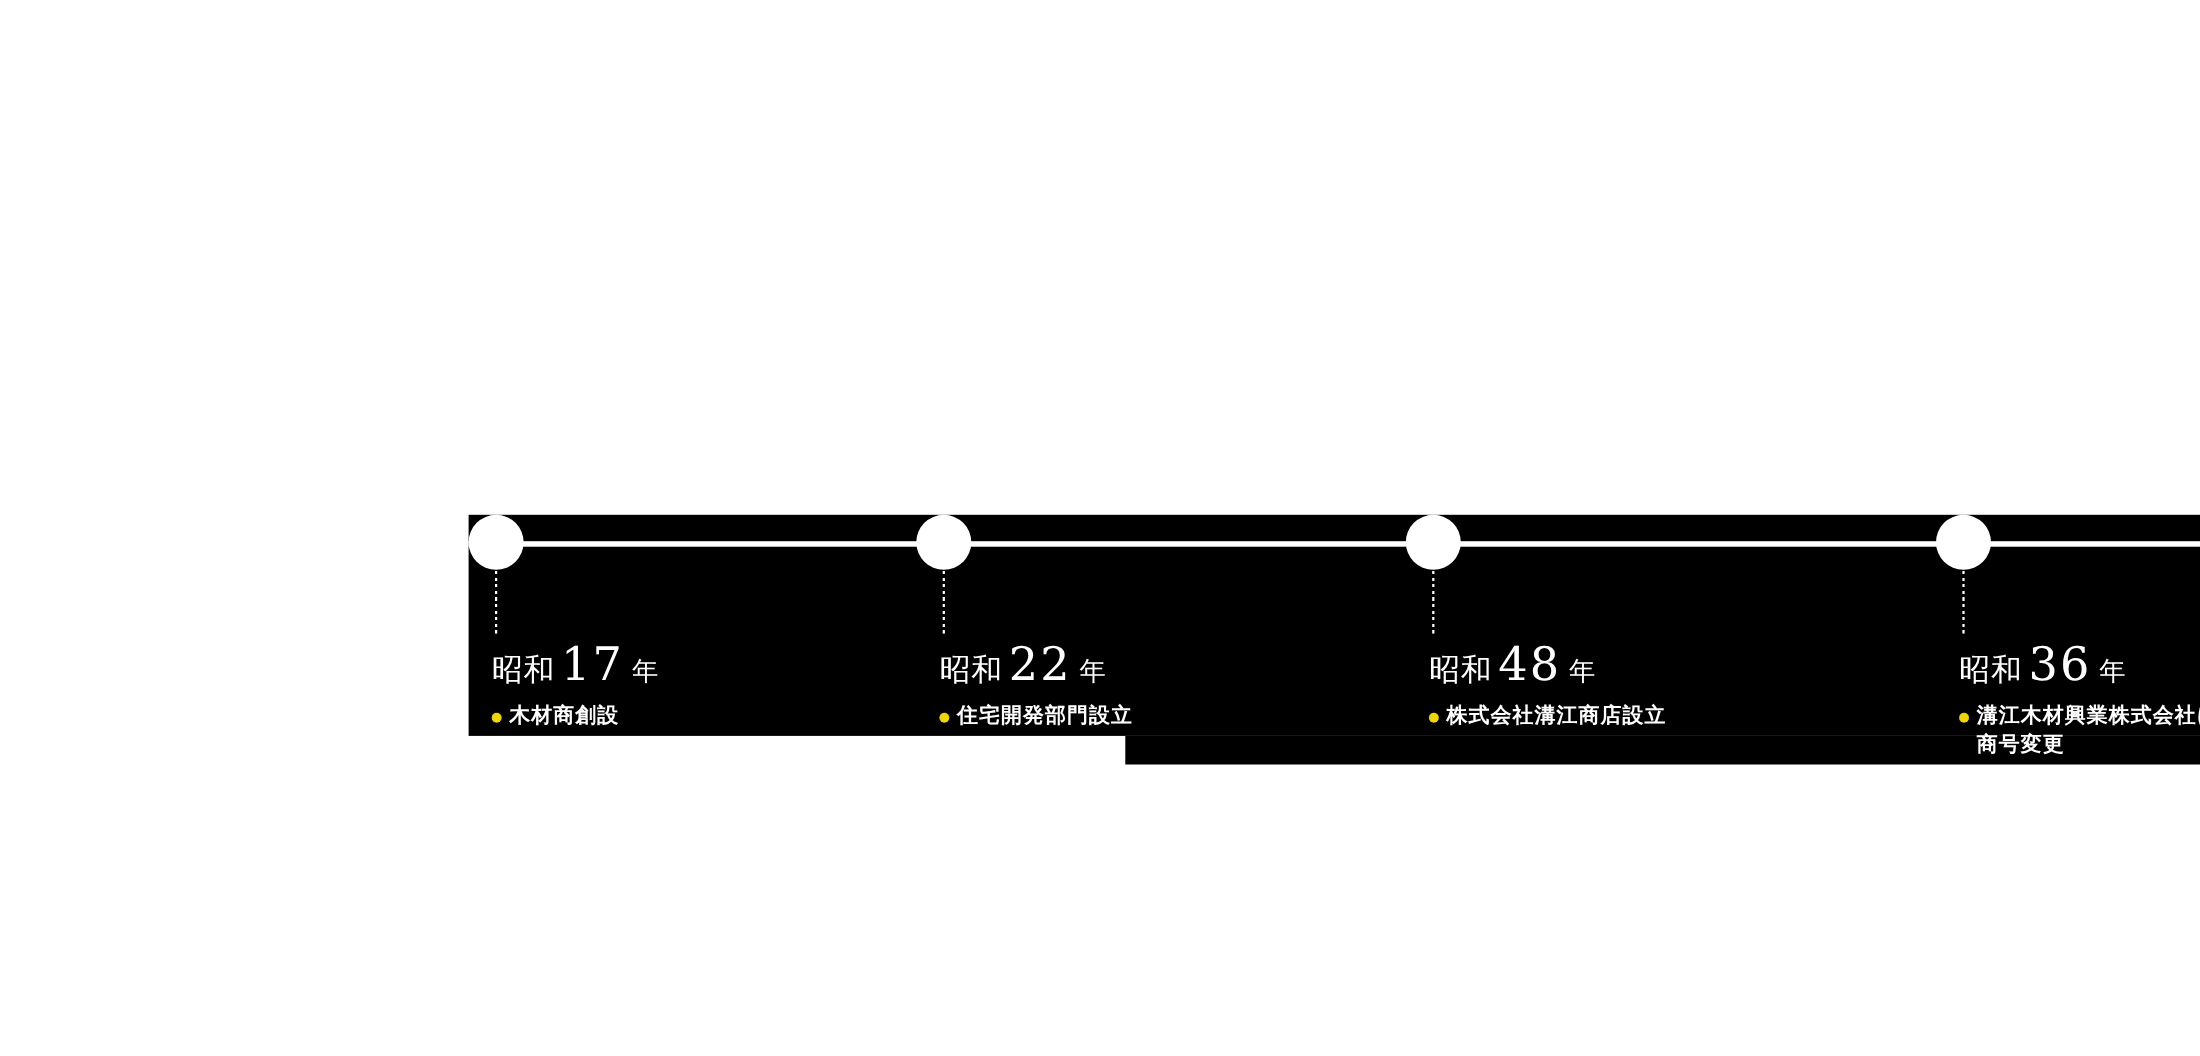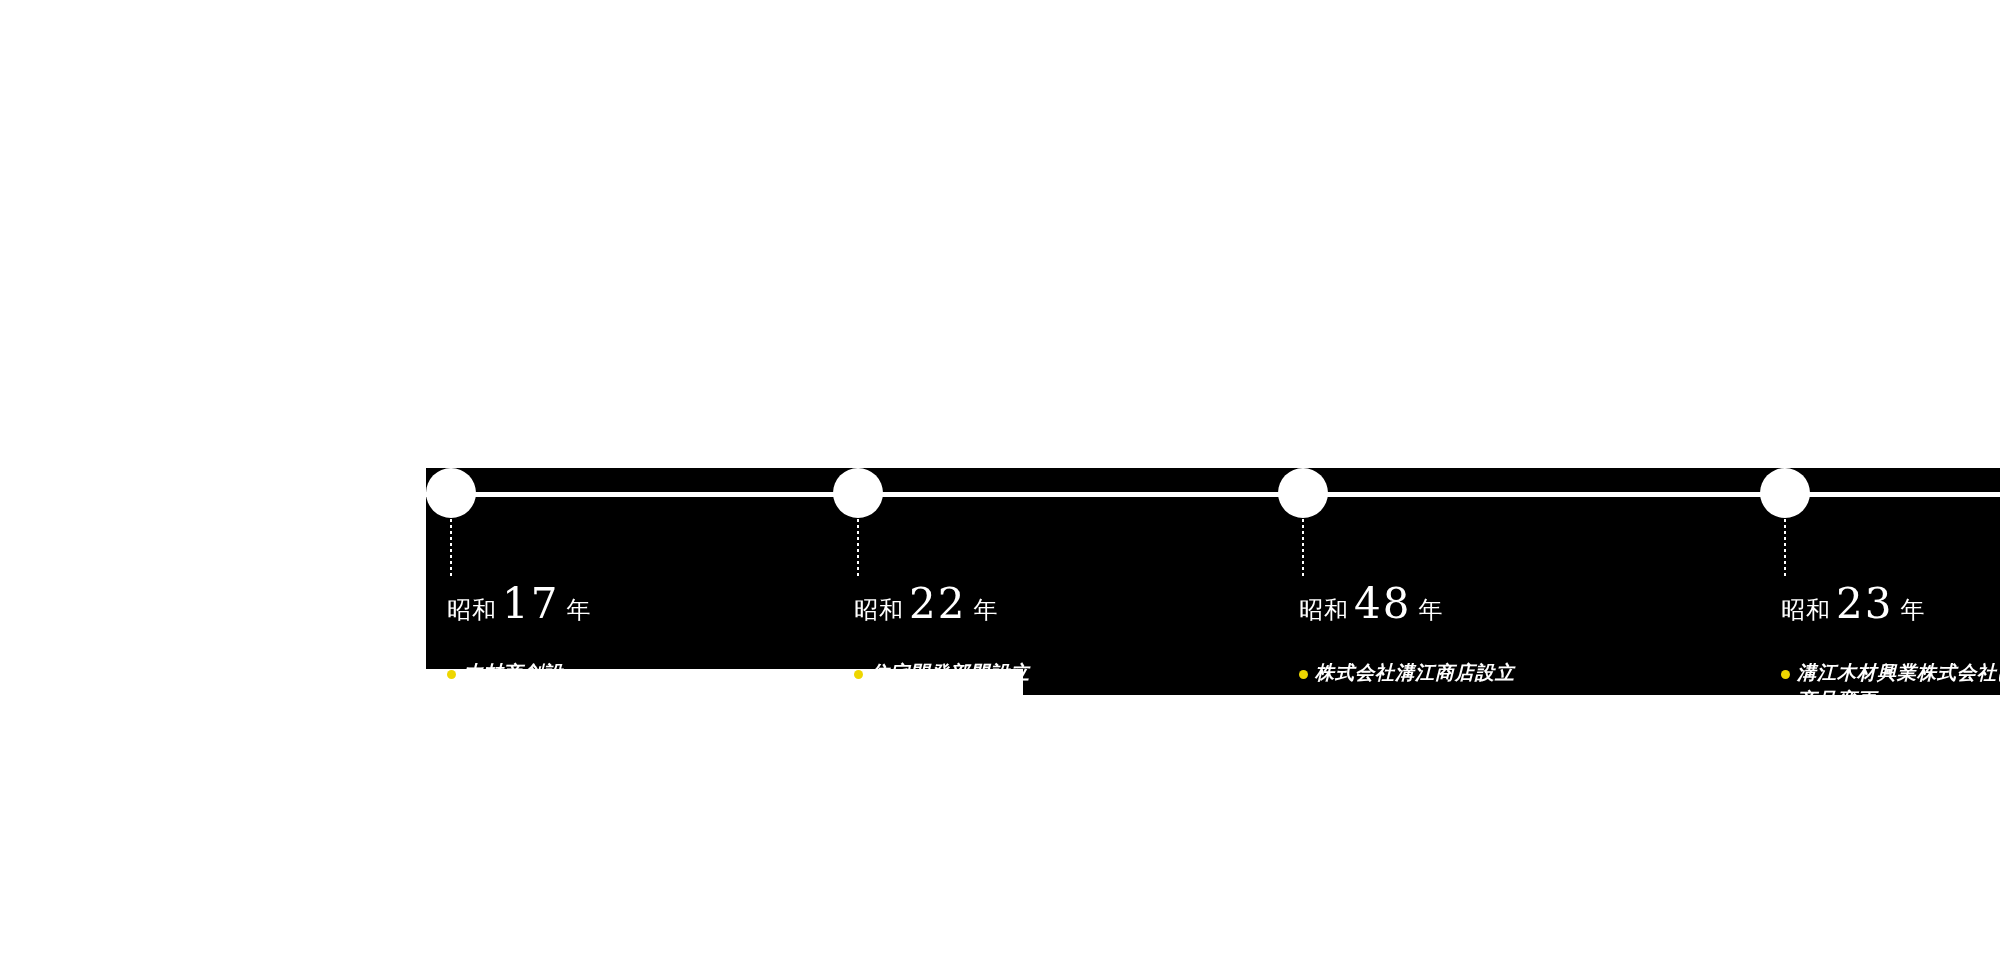--- a/index.html
+++ b/index.html
@@ -73,27 +73,26 @@
   .item.i3 { left: 1299px; }
   .item.i4 { left: 1781px; }
   .year {
     display: flex;
     align-items: baseline;
     height: 42px;
     white-space: nowrap;
     font-family: "DejaVu Serif", "Liberation Serif", serif;
     line-height: 1;
   }
-  .year .era { font-size: 24px; letter-spacing: 1px; }
+  .year .era { font-size: 28px; letter-spacing: 1px; }
   .year .num { font-size: 42px; margin: 0 4px 0 5px; letter-spacing: 2px; }
   .year .suffix { font-size: 24px; margin-left: 3px; }
   .desc {
     position: relative;
-    margin-top: 34px;
-    font-style: italic;
+    margin-top: 12px;
   }
   .dot {
     position: absolute;
     left: 0; top: 11px;
     width: 9px; height: 9px;
     border-radius: 50%;
     background: #eed600;
   }
   .desc-text {
     display: block;
@@ -167,21 +166,21 @@
       <span class="desc-text">
         <span class="line">株式会社溝江商店設立</span>
 
       </span>
     </div>
   </div>
 
   <div class="item i4">
     <div class="year">
       <span class="era">昭和</span>
-      <span class="num">23</span>
+      <span class="num">36</span>
       <span class="suffix">年</span>
     </div>
     <div class="desc">
       <span class="dot"></span>
       <span class="desc-text">
         <span class="line">溝江木材興業株式会社に</span>
         <span class="line">商号変更</span>
       </span>
     </div>
   </div>

